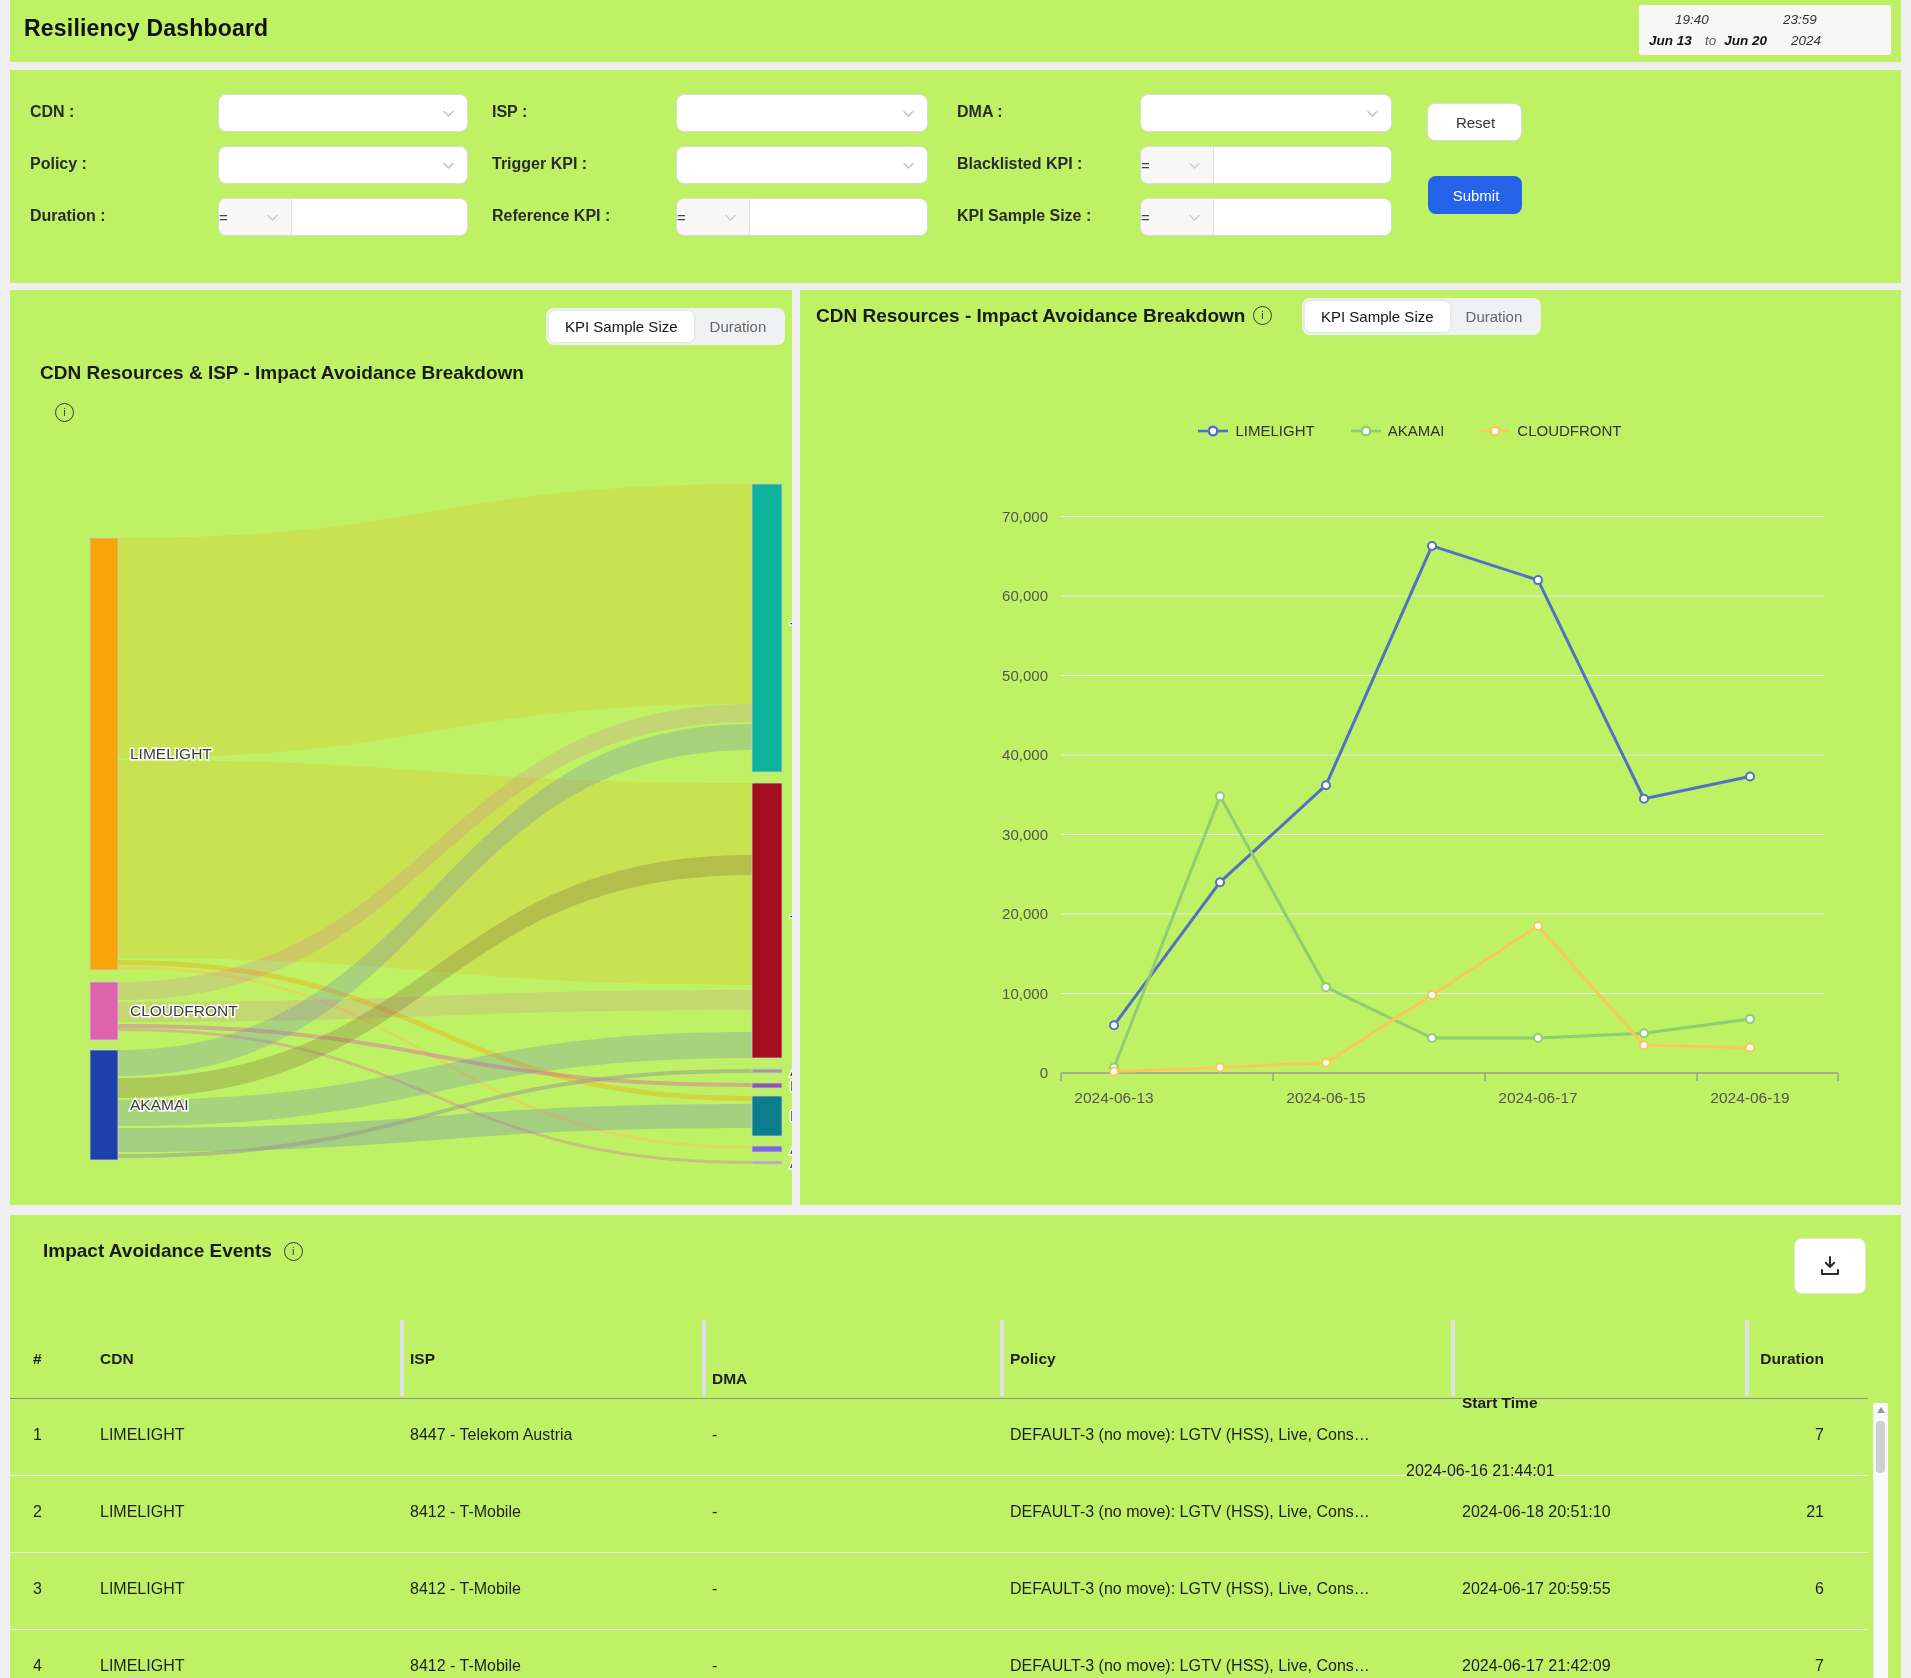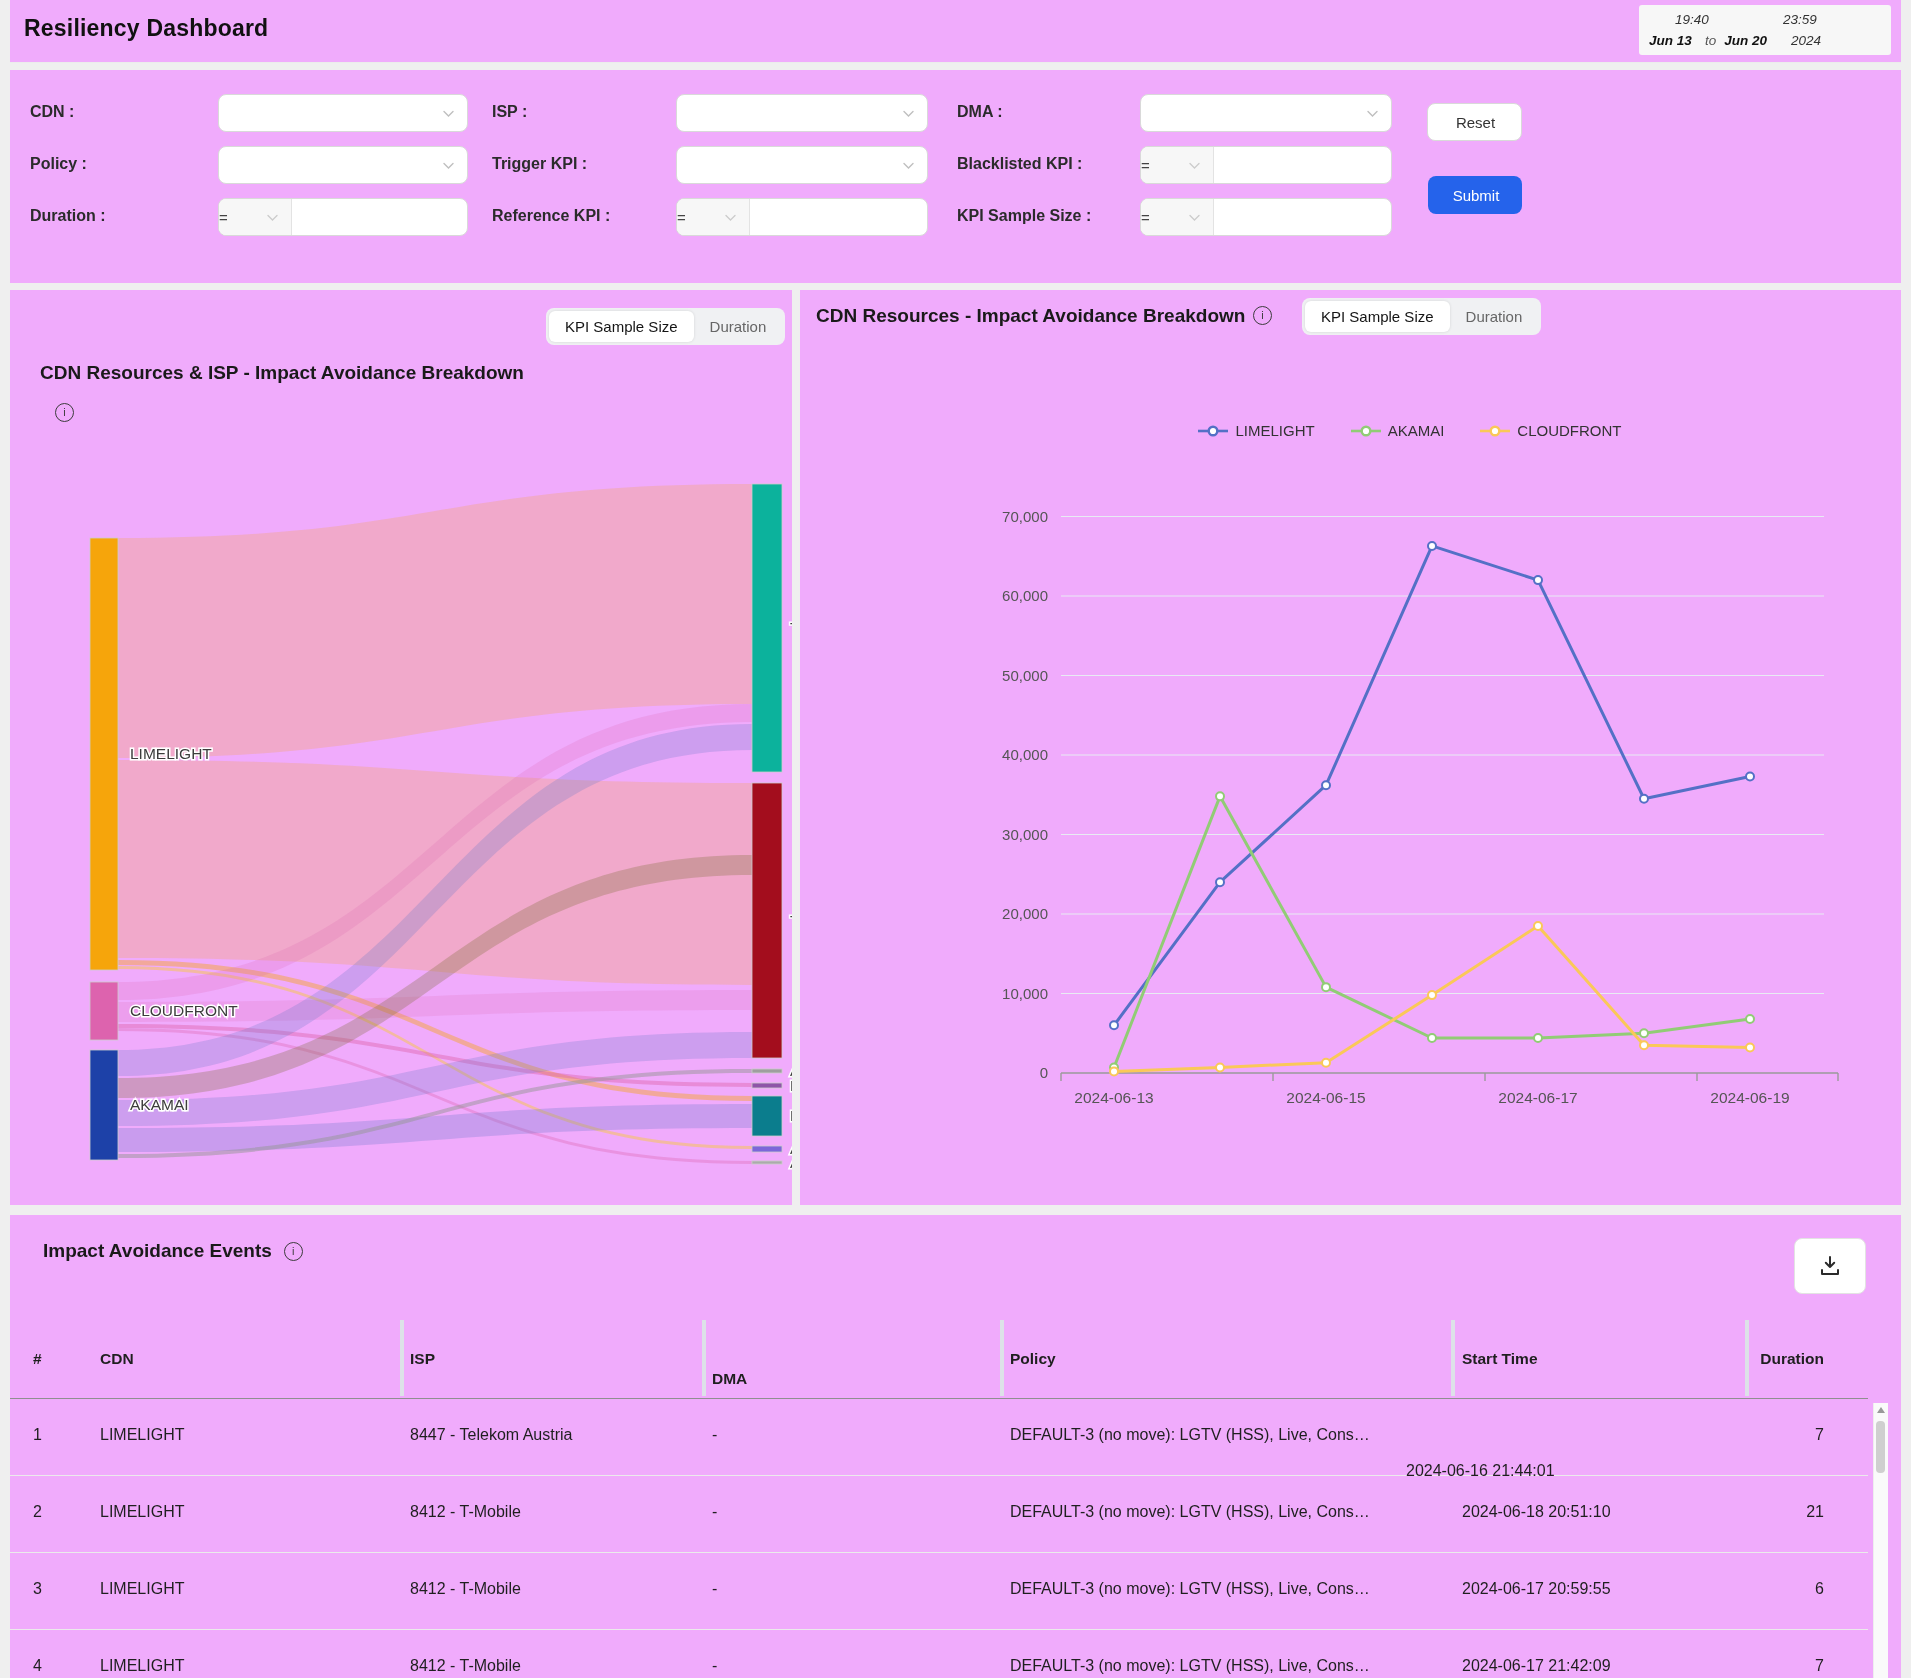--- a/index.html
+++ b/index.html
@@ -1,18 +1,18 @@
 <!DOCTYPE html>
 <html><head>
 <meta charset="utf-8">
 <style>
   html,body{margin:0;padding:0;}
   body{width:1911px;height:1678px;position:relative;background:#efefef;
        font-family:"Liberation Sans", sans-serif;color:#222;overflow:hidden;}
-  .panel{position:absolute;background:#f0abfc;}
+  .panel{position:absolute;background:#bef264;}
   
   #header{left:10px;top:0;width:1891px;height:62px;border-bottom:1px solid #ececec;}
   #app-title{position:absolute;left:14px;top:15px;font-size:23px;font-weight:bold;color:#111;letter-spacing:.2px;}
   #datebox{position:absolute;right:10px;top:5px;width:252px;height:50px;background:#f7f7f7;border-radius:3px;
            font-size:13.5px;color:#333;padding:4px 10px;box-sizing:border-box;cursor:pointer;}
   #datebox .row{display:flex;align-items:center;height:21px;font-style:italic;}
   #datebox .t1{margin-left:26px;width:74px;}
   #datebox .t2{margin-left:34px;}
   #datebox b{font-weight:bold;color:#111;}
   #datebox .to{color:#555;margin:0 8px 0 0;}
@@ -326,21 +326,21 @@
       <path d="M12 3v10M12 13l-4.2-4.2M12 13l4.2-4.2" stroke="#2b2b2b" stroke-width="2" fill="none" stroke-linecap="round" stroke-linejoin="round"></path>
       <path d="M4 16v4h16v-4" stroke="#2b2b2b" stroke-width="2" fill="none" stroke-linecap="round" stroke-linejoin="round"></path>
     </svg>
   </div>
   <div id="thead">
     <span class="th" style="left:23px;">#</span>
     <span class="th" style="left:90px;">CDN</span>
     <span class="th" style="left:400px;">ISP</span>
     <span class="th" style="left:702px;margin-top:20px;">DMA</span>
     <span class="th" style="left:1000px;">Policy</span>
-    <span class="th" style="left:1452px;">Start Time</span>
+    <span class="th" style="left:1452px;margin-top:44px;">Start Time</span>
     <span class="th" style="right:44px;">Duration</span>
     <span class="col-sep" style="left:390px;"></span>
     <span class="col-sep" style="left:692px;"></span>
     <span class="col-sep" style="left:990px;"></span>
     <span class="col-sep" style="left:1441px;"></span>
     <span class="col-sep" style="left:1735px;"></span>
   </div>
   <div id="tbody">
       <div class="trow">
         <span class="td" style="left:23px;">1</span>

